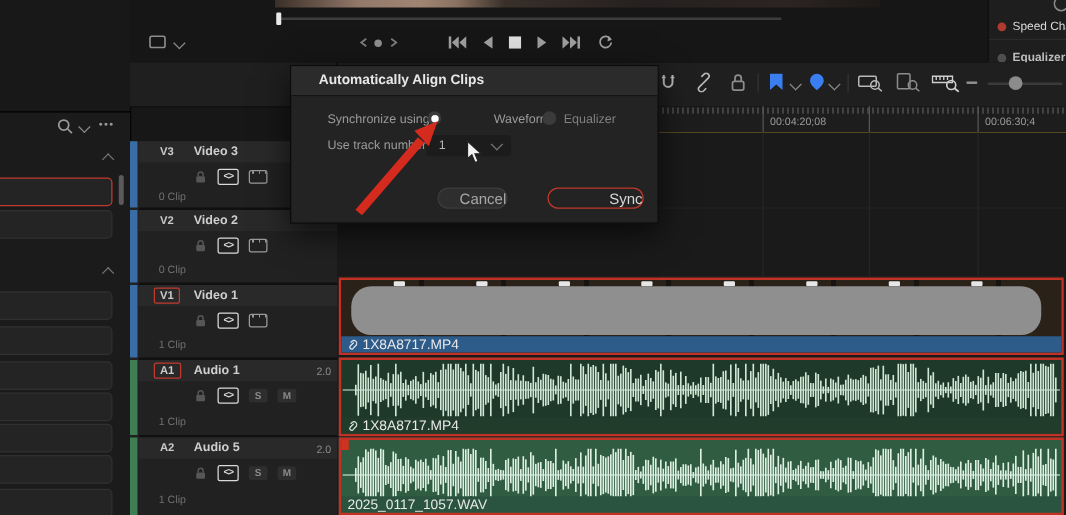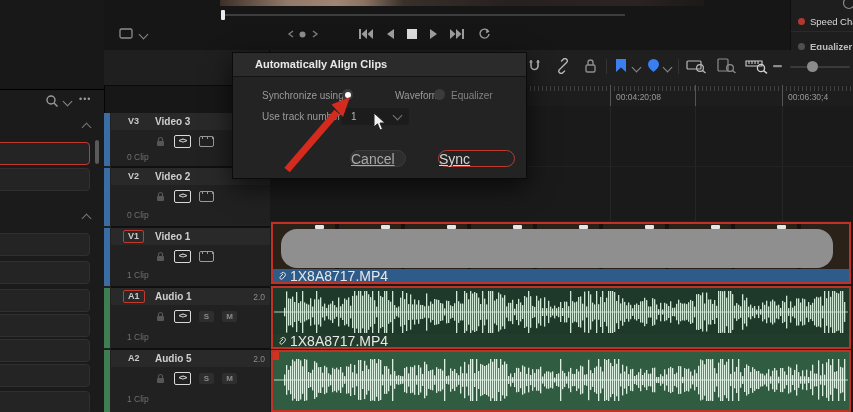--- a/index.html
+++ b/index.html
@@ -63,38 +63,38 @@
   .lane-div{position:absolute;left:0;width:583px;height:1px;background:#222;}
   
   .clip{position:absolute;left:1px;width:580px;border:2px solid #c03226;box-sizing:border-box;}
   #clip-v1{top:116px;height:62px;background:#16130f;}
   #filmstrip{position:absolute;left:0;top:0;width:576px;height:45px;
      background:repeating-linear-gradient(90deg,#2a2218 0 62px,#171310 62px 66px);}
   .sprocket{position:absolute;top:1px;width:9px;height:4px;background:#e6e6e6;border-radius:1px;}
   #censor-blob{position:absolute;left:8px;top:5px;width:552px;height:39px;background:#8f8f8f;border-radius:16px;}
   .clip-label-bar{position:absolute;left:0;bottom:0;width:576px;height:13px;display:flex;align-items:center;gap:4px;padding-left:5px;box-sizing:border-box;}
   #clip-v1 .clip-label-bar{background:#2e5c8a;}
-  .clip-label{font-size:14px;color:#e8e8e8;}
+  .clip-label{font-size:11px;color:#e8e8e8;}
   #clip-a1{top:180px;height:63px;background:#1e3829;}
   #clip-a1 .clip-label-bar{background:#223c2b;}
   #clip-a2{top:244px;height:62px;background:#305c42;}
   #clip-a2 .clip-label-bar{background:#2b5440;}
   .waveform{position:absolute;left:1px;top:2px;width:574px;height:44px;}
   #a2-notch{position:absolute;left:0;top:0;width:6px;height:8px;background:#d0321e;}
   
   #dialog{left:232px;top:52px;width:293px;height:125px;background:#232323;border:1px solid #0b0b0b;
      box-shadow:0 8px 24px rgba(0,0,0,.65);z-index:50;}
   #dialog-title-bar{position:absolute;left:0;top:0;width:100%;height:24px;background:#2b2b2b;border-bottom:1px solid #141414;box-sizing:border-box;}
   #dialog-title{position:absolute;left:22px;top:5px;font-size:11px;font-weight:bold;color:#e8e8e8;}
   .dlg-label{position:absolute;font-size:10px;color:#9a9a9a;}
   .radio{position:absolute;width:11px;height:11px;border-radius:50%;background:#3b3b3b;}
   .radio.sel::after{content:"";position:absolute;left:2.5px;top:2.5px;width:6px;height:6px;border-radius:50%;background:#fff;}
   #track-dropdown{position:absolute;left:108px;top:55px;width:68px;height:17px;background:#1c1c1c;border-radius:3px;}
   #track-dropdown-value{position:absolute;left:10px;top:3px;font-size:10px;color:#b5b5b5;}
-  .dlg-btn{position:absolute;top:97px;height:17px;border-radius:9px;font-size:14px;color:#a8a8a8;text-align:left;line-height:17px;box-sizing:border-box;text-decoration:underline;}
+  .dlg-btn{position:absolute;top:97px;height:17px;border-radius:9px;font-size:12px;color:#a8a8a8;text-align:right;line-height:17px;box-sizing:border-box;}
   #btn-cancel{left:117px;width:56px;background:#2e2e2e;border:1px solid #3c3c3c;}
   #btn-sync{left:205px;width:77px;background:transparent;border:1px solid #c0392b;color:#d6d6d6;}
   
   #arrow-overlay{left:0;top:0;z-index:60;pointer-events:none;}
   #cursor{left:373px;top:112px;z-index:70;pointer-events:none;}
 </style>
 </head>
 <body>
 
 <div id="app">
@@ -982,20 +982,23 @@
             <rect x="556" y="7.1" width="1.3" height="29.7" fill="#ddf1e3"></rect>
             <rect x="558" y="1.0" width="1.3" height="42.0" fill="#ddf1e3"></rect>
             <rect x="560" y="13.9" width="1.3" height="16.3" fill="#ddf1e3"></rect>
             <rect x="562" y="13.2" width="1.3" height="17.6" fill="#ddf1e3"></rect>
             <rect x="564" y="1.0" width="1.3" height="42.0" fill="#ddf1e3"></rect>
             <rect x="566" y="8.8" width="1.3" height="26.5" fill="#ddf1e3"></rect>
             <rect x="568" y="9.6" width="1.3" height="24.8" fill="#ddf1e3"></rect>
             <rect x="570" y="1.0" width="1.3" height="42.0" fill="#ddf1e3"></rect>
           </svg>
         </div>
+      <div class="clip-label-bar">
+        <span class="clip-label">2025_0117_1057.WAV</span>
+      </div>
     </div>
   </div>
 
   <div id="dialog" class="abs">
     <div id="dialog-title-bar">
       <span id="dialog-title">Automatically Align Clips</span>
     </div>
     <span class="dlg-label" style="left:29px;top:37px;">Synchronize using</span>
     <span class="radio sel" style="left:109px;top:36px;"></span>
     <span class="dlg-label" style="left:126px;top:37px;margin-left:36px;">Waveform</span>

